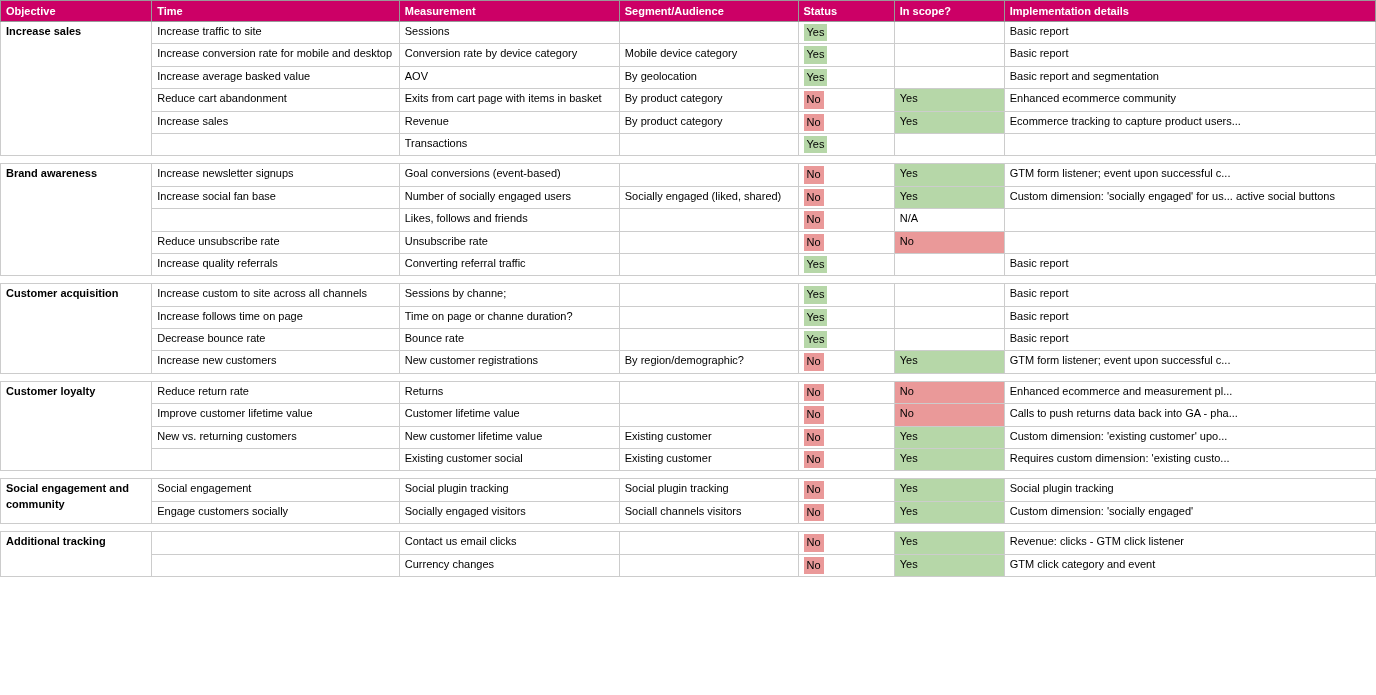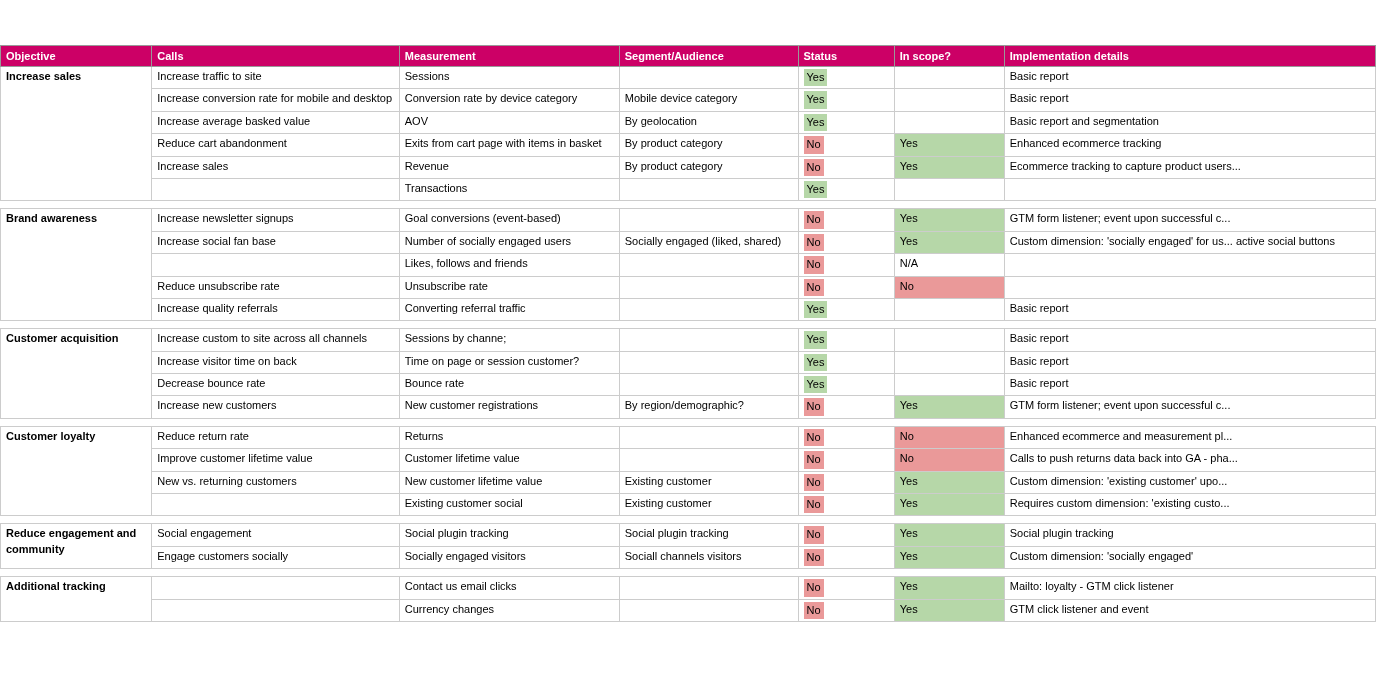--- a/index.html
+++ b/index.html
@@ -6,21 +6,20 @@
     body {
       font-family: Arial, sans-serif;
       font-size: 11px;
       background: #fff;
       overflow: auto;
     }
     table {
       width: 100%;
       border-collapse: collapse;
       table-layout: fixed;
-      margin-top: 45px;
     }
     col.col-objective { width: 11%; }
     col.col-kpi { width: 18%; }
     col.col-measurement { width: 16%; }
     col.col-segment { width: 13%; }
     col.col-status { width: 7%; }
     col.col-inscope { width: 8%; }
     col.col-impl { width: 27%; }
 
     thead tr th {
@@ -78,21 +77,21 @@
     <col class="col-kpi">
     <col class="col-measurement">
     <col class="col-segment">
     <col class="col-status">
     <col class="col-inscope">
     <col class="col-impl">
   </colgroup>
   <thead>
     <tr>
       <th>Objective</th>
-      <th>Calls</th>
+      <th>Time</th>
       <th>Measurement</th>
       <th>Segment/Audience</th>
       <th>Status</th>
       <th>In scope?</th>
       <th>Implementation details</th>
     </tr>
   </thead>
   <tbody id="table-body">
   <tr>
         <td class="objective-cell" rowspan="6">Increase sales</td>
@@ -118,21 +117,21 @@
         <td><span class="status-yes">Yes</span></td>
         <td></td>
         <td>Basic report and segmentation</td>
       </tr>
       <tr>
         <td>Reduce cart abandonment</td>
         <td>Exits from cart page with items in basket</td>
         <td>By product category</td>
         <td><span class="status-no">No</span></td>
         <td class="inscope-yes">Yes</td>
-        <td>Enhanced ecommerce tracking</td>
+        <td>Enhanced ecommerce community</td>
       </tr>
       <tr>
         <td>Increase sales</td>
         <td>Revenue</td>
         <td>By product category</td>
         <td><span class="status-no">No</span></td>
         <td class="inscope-yes">Yes</td>
         <td>Ecommerce tracking to capture product users...</td>
       </tr>
       <tr>
@@ -193,22 +192,22 @@
       <tr>
         <td class="objective-cell" rowspan="4">Customer acquisition</td>
         <td>Increase custom to site across all channels</td>
         <td>Sessions by channe;</td>
         <td></td>
         <td><span class="status-yes">Yes</span></td>
         <td></td>
         <td>Basic report</td>
       </tr>
       <tr>
-        <td>Increase visitor time on back</td>
-        <td>Time on page or session customer?</td>
+        <td>Increase follows time on page</td>
+        <td>Time on page or channe duration?</td>
         <td></td>
         <td><span class="status-yes">Yes</span></td>
         <td></td>
         <td>Basic report</td>
       </tr>
       <tr>
         <td>Decrease bounce rate</td>
         <td>Bounce rate</td>
         <td></td>
         <td><span class="status-yes">Yes</span></td>
@@ -256,21 +255,21 @@
         <td>Existing customer social</td>
         <td>Existing customer</td>
         <td><span class="status-no">No</span></td>
         <td class="inscope-yes">Yes</td>
         <td>Requires custom dimension: 'existing custo...</td>
       </tr>
       <tr class="separator-row">
         <td colspan="7"></td>
       </tr>
       <tr>
-        <td class="objective-cell" rowspan="2">Reduce engagement and community</td>
+        <td class="objective-cell" rowspan="2">Social engagement and community</td>
         <td>Social engagement</td>
         <td>Social plugin tracking</td>
         <td>Social plugin tracking</td>
         <td><span class="status-no">No</span></td>
         <td class="inscope-yes">Yes</td>
         <td>Social plugin tracking</td>
       </tr>
       <tr>
         <td>Engage customers socially</td>
         <td>Socially engaged visitors</td>
@@ -282,24 +281,24 @@
       <tr class="separator-row">
         <td colspan="7"></td>
       </tr>
       <tr>
         <td class="objective-cell" rowspan="2">Additional tracking</td>
         <td></td>
         <td>Contact us email clicks</td>
         <td></td>
         <td><span class="status-no">No</span></td>
         <td class="inscope-yes">Yes</td>
-        <td>Mailto: loyalty - GTM click listener</td>
+        <td>Revenue: clicks - GTM click listener</td>
       </tr>
       <tr>
         <td></td>
         <td>Currency changes</td>
         <td></td>
         <td><span class="status-no">No</span></td>
         <td class="inscope-yes">Yes</td>
-        <td>GTM click listener and event</td>
+        <td>GTM click category and event</td>
       </tr>
     </tbody>
 </table>
 
 </body></html>

